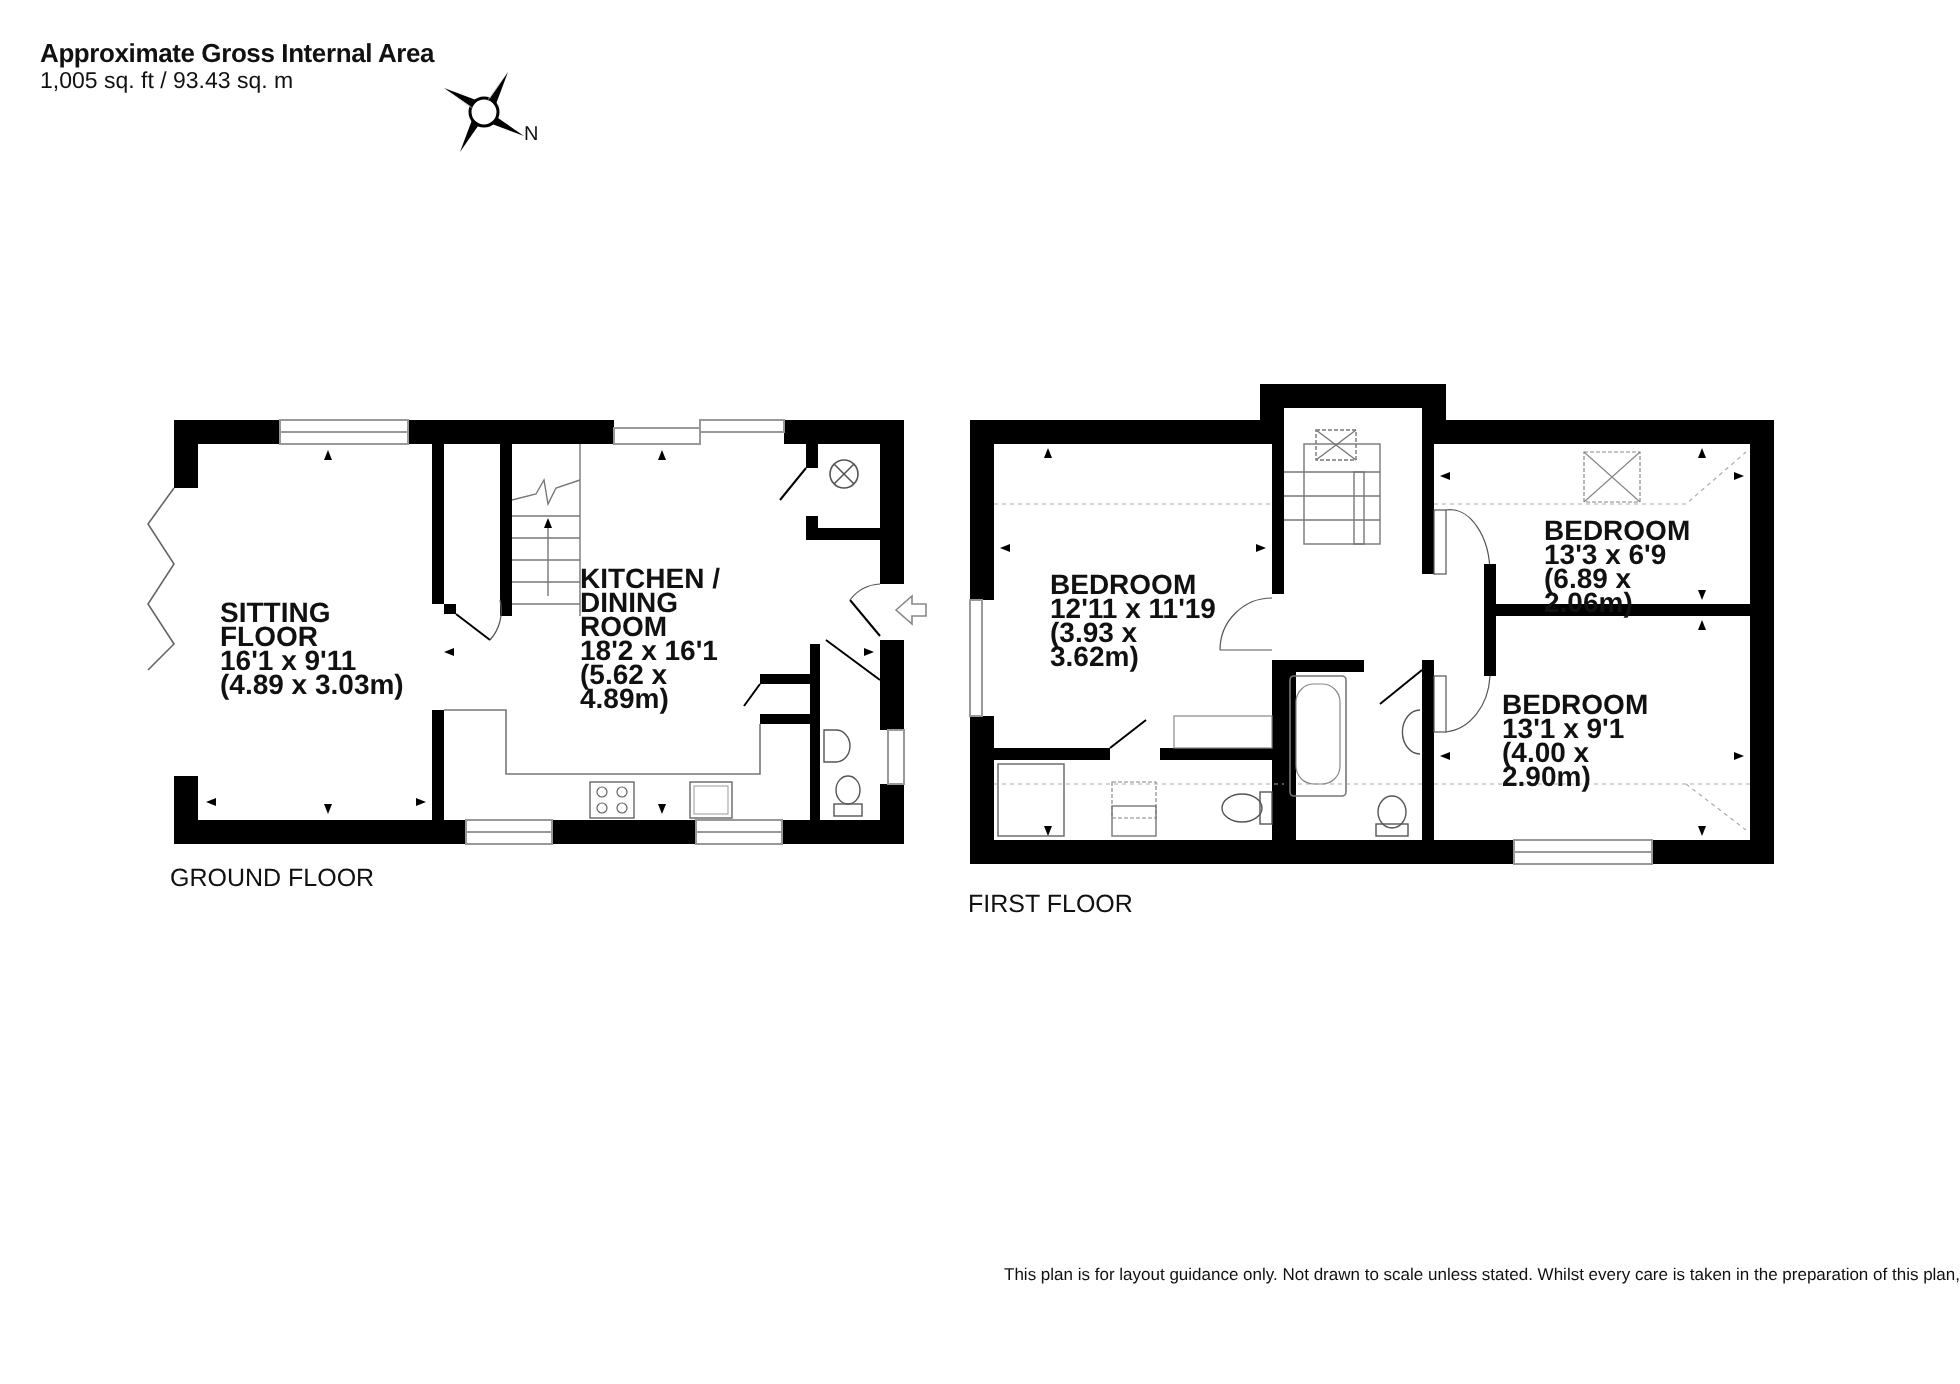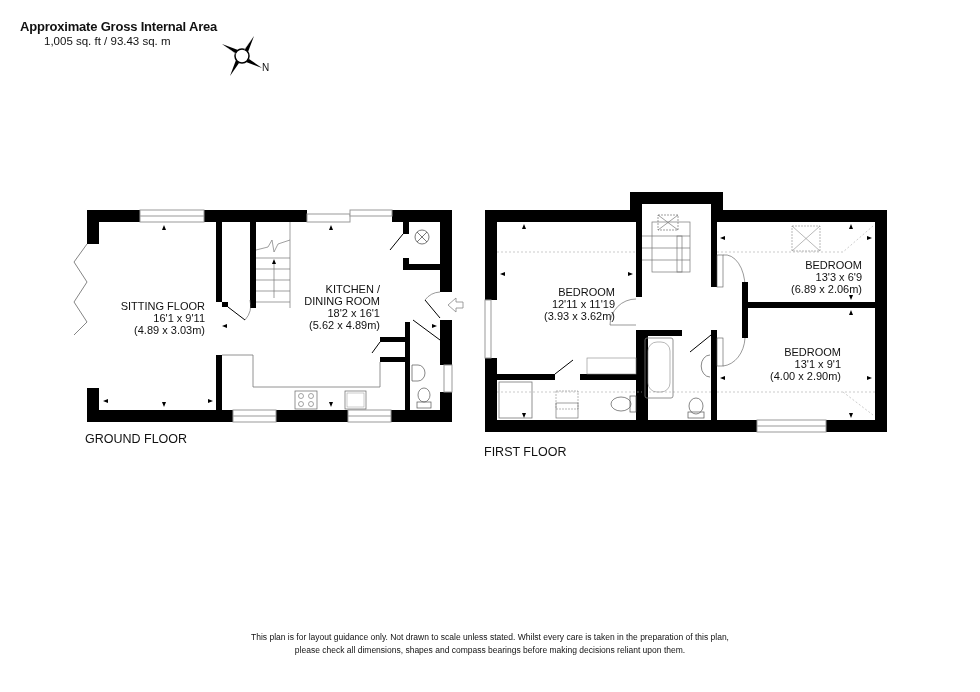--- a/index.html
+++ b/index.html
@@ -1,22 +1,22 @@
 <!DOCTYPE html>
 <html><head>
 <meta charset="utf-8">
 <style>
   html, body { margin:0; padding:0; background:#fff; }
   body { width:980px; height:692px; position:relative; overflow:hidden; font-family:"Liberation Sans", sans-serif; color:#111; }
   .title { position:absolute; left:20px; top:19px; font-size:13px; font-weight:bold; letter-spacing:-0.2px; }
-  .subtitle { position:absolute; left:20px; top:35px; font-size:11.5px;margin-left:24px; }
+  .subtitle { position:absolute; left:20px; top:35px; font-size:11.5px; }
   svg.plan { position:absolute; left:0; top:0; }
   .floor-label { position:absolute; font-size:12.5px; }
-  .disclaimer { position:absolute; left:0; width:980px; text-align:center; font-size:8.5px; line-height:13px; top:631px; }
-  .room-text { position:absolute; text-align:right; font-size:11px; line-height:12px; }
+  .disclaimer { position:absolute; left:0; width:980px; text-align:right; font-size:8.5px; line-height:13px; top:631px; }
+  .room-text { position:absolute; text-align:left; font-size:14px; line-height:12px;font-weight:bold; }
   .compass-n { position:absolute; left:262px; top:62px; font-size:10px; }
 </style>
 </head>
 <body>
 
 <div class="title">Approximate Gross Internal Area</div>
 <div class="subtitle">1,005 sq. ft / 93.43 sq. m</div>
 
 <svg class="plan" width="980" height="692" viewBox="0 0 980 692">
 
@@ -233,14 +233,13 @@
 </div>
 <div class="room-text" style="left:751px; top:346px; width:90px;">
   <div>BEDROOM</div>
   <div>13'1 x 9'1</div>
   <div>(4.00 x 2.90m)</div>
 </div>
 <div class="floor-label" style="left:484px; top:445px;">FIRST FLOOR</div>
 
 <div class="disclaimer">
   <div>This plan is for layout guidance only.  Not drawn to scale unless stated. Whilst every care is taken in the preparation of this plan,</div>
-  <div>please check all dimensions, shapes and compass bearings before making decisions reliant upon them.</div>
 </div>
 
 </body></html>

